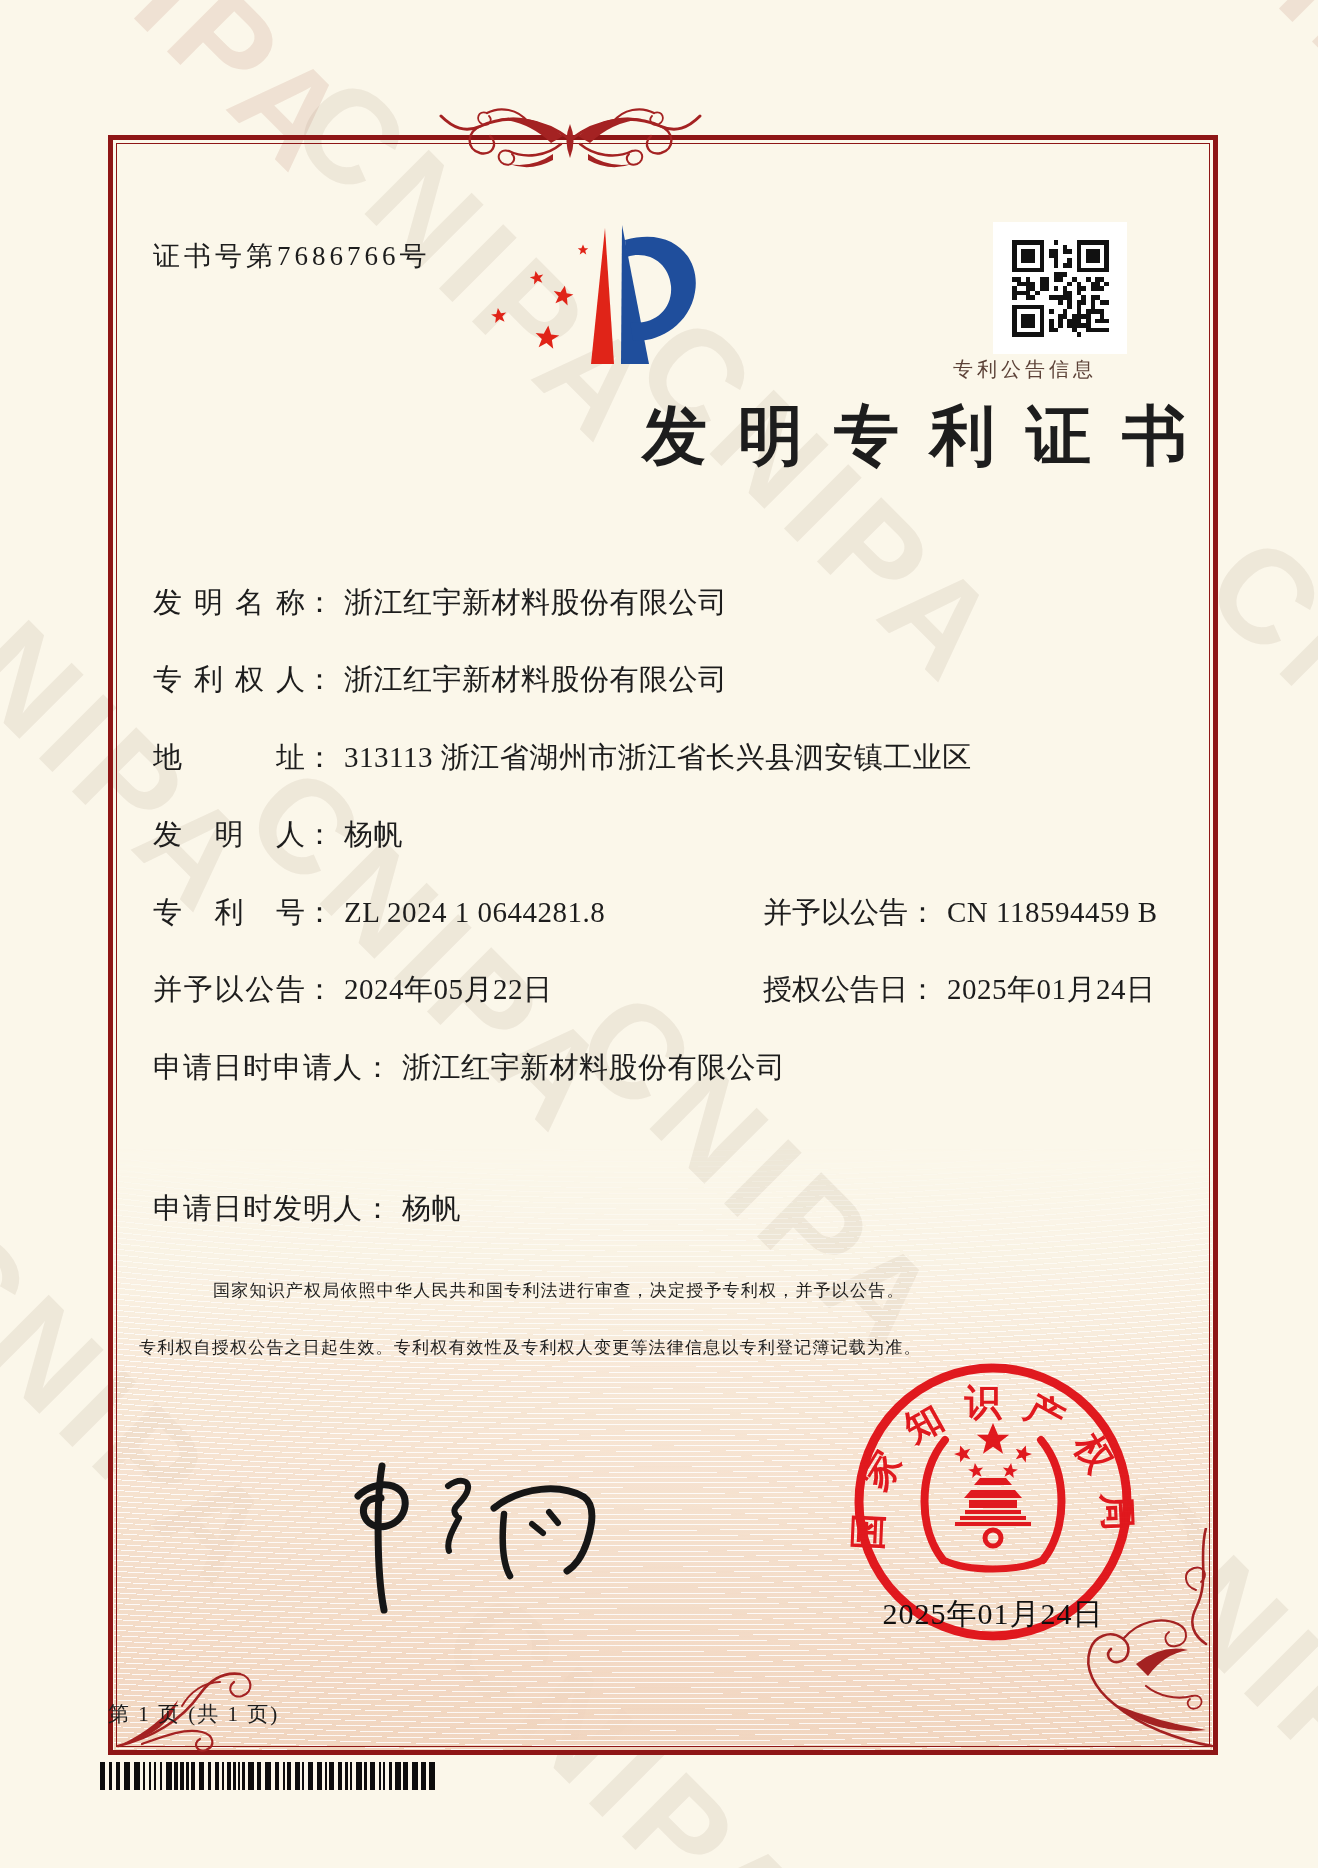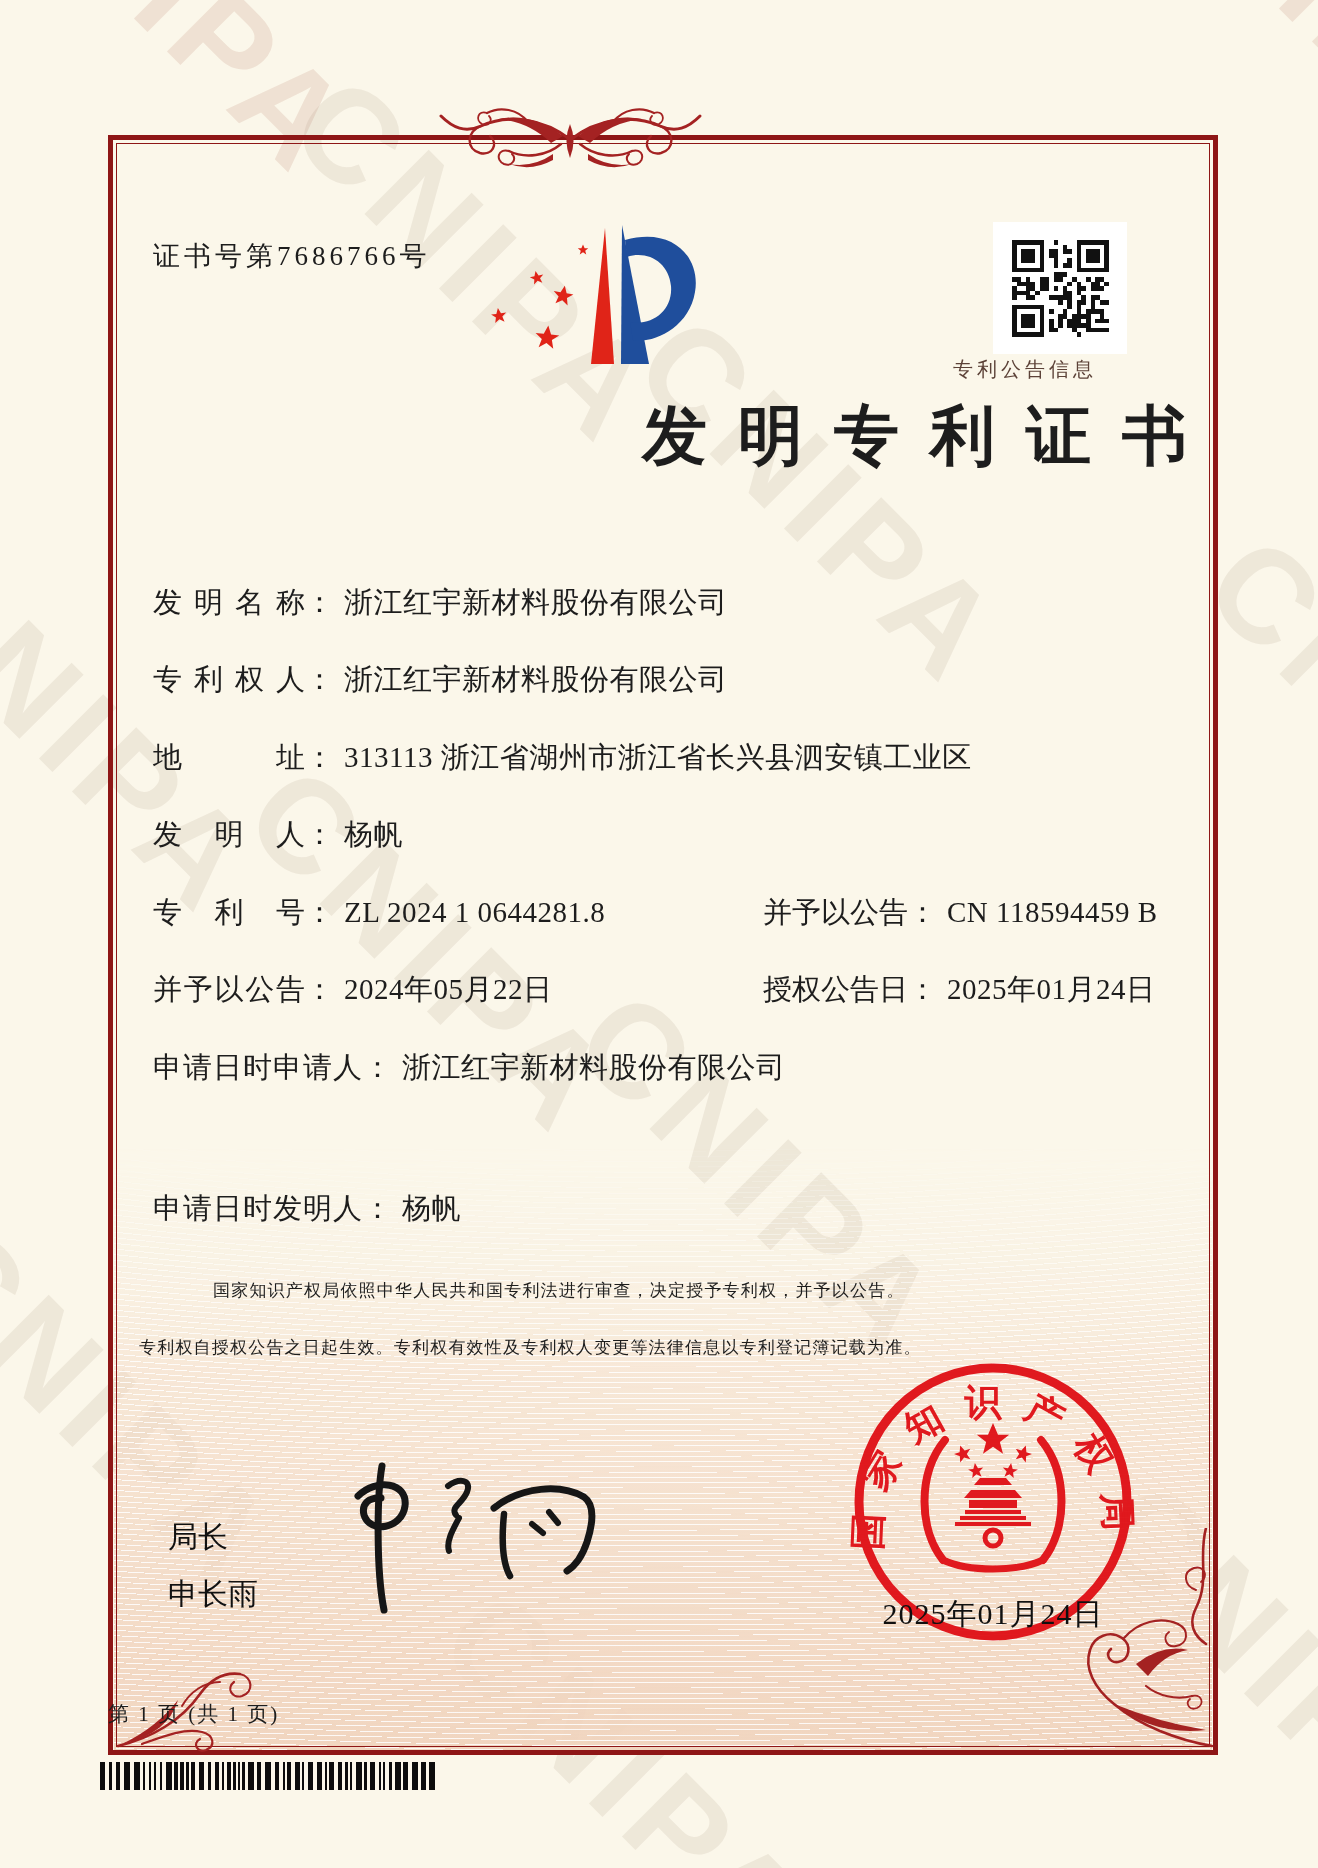--- a/index.html
+++ b/index.html
@@ -330,24 +330,20 @@
   </div>
   <div class="row r8">
     <span class="lbl wide">申请日时发明人</span><span class="colon">：</span><span class="val">杨帆</span>
   </div>
 
   <div class="legal">
     <p class="p1">国家知识产权局依照中华人民共和国专利法进行审查，决定授予专利权，并予以公告。</p>
     <p class="p2">专利权自授权公告之日起生效。专利权有效性及专利权人变更等法律信息以专利登记簿记载为准。</p>
   </div>
 
-  <div class="director">
-    <div>局长</div>
-    <div>申长雨</div>
-  </div>
 
   <svg class="sig" viewBox="0 0 290 175">
     <g stroke="#161616" fill="none" stroke-width="7" stroke-linecap="round" stroke-linejoin="round">
       <path d="M64,14 C 59,42 58,118 66,158"></path>
       <path d="M40,44 C 58,26 90,30 87,54 C 84,77 52,82 46,63 C 43,51 52,45 63,46"></path>
       <path d="M130,34 C 141,26 154,27 149,40 C 144,52 132,55 138,63" stroke-width="6"></path>
       <path d="M141,66 C 134,79 128,90 131,99" stroke-width="6"></path>
       <path d="M186,62 C 183,92 185,112 192,124" stroke-width="6.5"></path>
       <path d="M176,56 C 204,34 243,32 266,45 C 276,52 276,68 269,90 C 264,105 257,114 249,119"></path>
       <path d="M214,72 l 11,9" stroke-width="6"></path>

